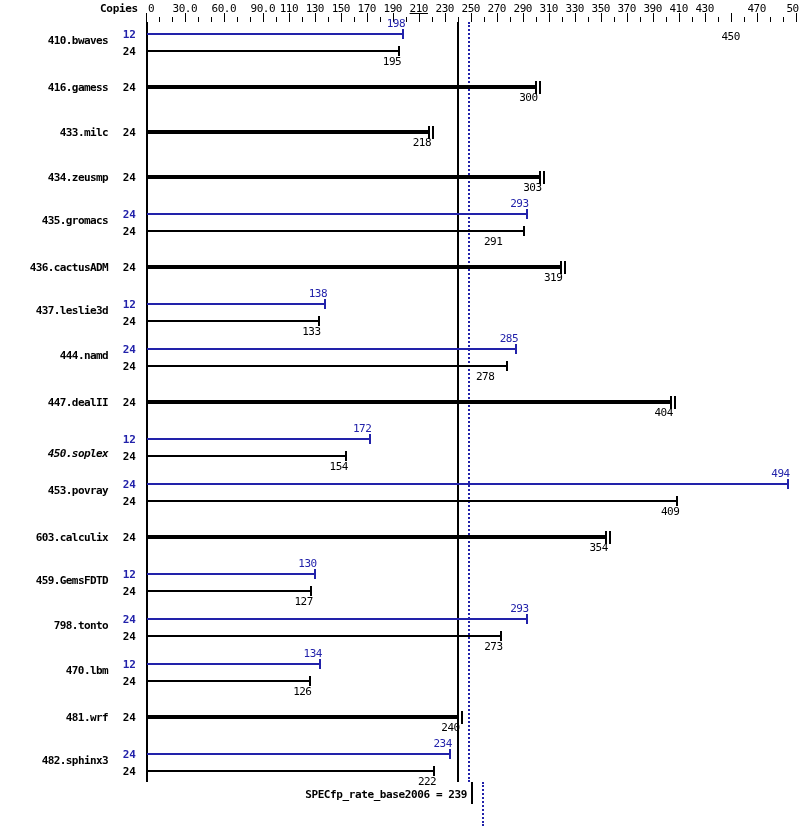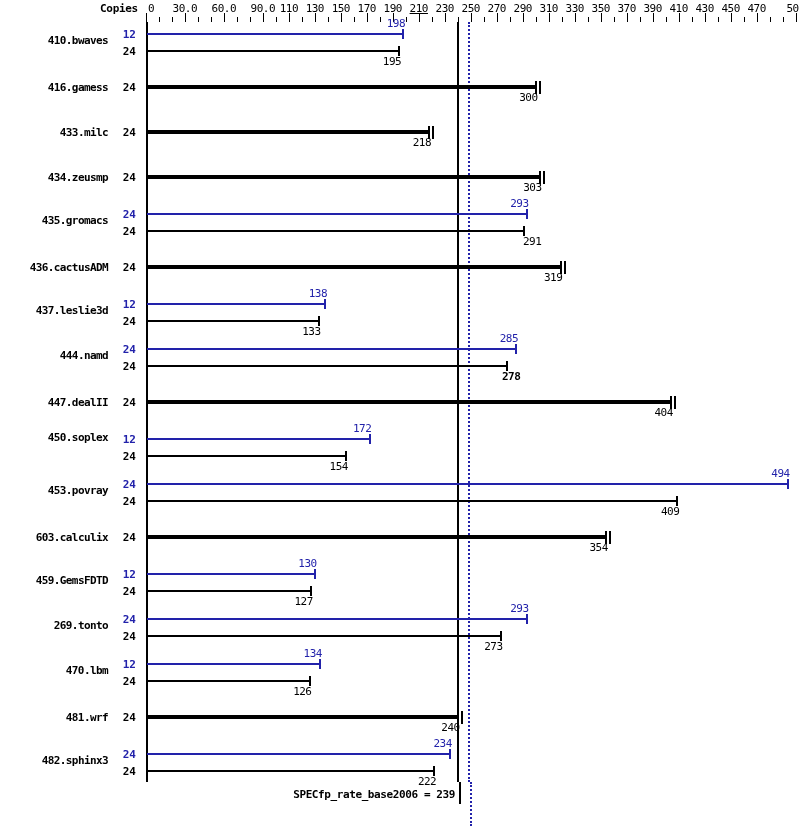--- a/index.html
+++ b/index.html
@@ -145,21 +145,21 @@
     font-size: 11px;
     letter-spacing: -0.5px;
     white-space: nowrap;
   }
   .value-label.peak { color: #2222aa; }
   .value-label.base { color: #000000; }
 
   
   #footer {
     position: absolute;
-    left: 0;
+    left: 12px;
     top: 782px;
     width: 750px;
     height: 49px;
   }
   #summary-base {
     position: absolute;
     left: 0px;
     top: 6px;
     width: 455px;
     text-align: right;
@@ -240,21 +240,21 @@
       <div class="axis-tick-label" style="left: 591.525px;">350</div>
       <div class="axis-tick major" style="left: 600.825px;"></div>
       <div class="axis-tick-label" style="left: 617.515px;">370</div>
       <div class="axis-tick major" style="left: 626.815px;"></div>
       <div class="axis-tick-label" style="left: 643.505px;">390</div>
       <div class="axis-tick major" style="left: 652.805px;"></div>
       <div class="axis-tick-label" style="left: 669.495px;">410</div>
       <div class="axis-tick major" style="left: 678.795px;"></div>
       <div class="axis-tick-label" style="left: 695.485px;">430</div>
       <div class="axis-tick major" style="left: 704.785px;"></div>
-      <div class="axis-tick-label" style="left: 721.475px;">450</div>
+      <div class="axis-tick-label" style="left: 721.475px; margin-top: 28px;">450</div>
       <div class="axis-tick major" style="left: 730.775px;"></div>
       <div class="axis-tick-label" style="left: 747.465px;">470</div>
       <div class="axis-tick major" style="left: 756.765px;"></div>
       <div class="axis-tick-label" style="left: 786.45px;">500</div>
       <div class="axis-tick major" style="left: 795.75px;"></div>
       <div class="axis-tick minor" style="left: 158.995px;"></div>
       <div class="axis-tick minor" style="left: 171.99px;"></div>
       <div class="axis-tick minor" style="left: 197.98px;"></div>
       <div class="axis-tick minor" style="left: 210.975px;"></div>
       <div class="axis-tick minor" style="left: 236.965px;"></div>
@@ -323,21 +323,21 @@
       </div>
       <div class="bench-group" style="top: 180px; height: 45px;">
         <div class="bench-name" style="top: 12px;">435.gromacs</div>
         <div class="copies-label peak" style="top: 6px;">24</div>
         <div class="bar peak" style="top: 11px; width: 379.753px;"></div>
         <div class="cap peak" style="left: 525.754px; top: 7px; height: 10px;"></div>
         <div class="value-label peak" style="left: 510.154px; top: -5px;">293</div>
         <div class="copies-label base" style="top: 23px;">24</div>
         <div class="bar base" style="top: 28px; width: 377.154px;"></div>
         <div class="cap base" style="left: 523.154px; top: 24px; height: 10px;"></div>
-        <div class="value-label base" style="left: 523px; top: 33px;">291</div>
+        <div class="value-label base" style="left: 484px; top: 33px;">291</div>
       </div>
       <div class="bench-group" style="top: 225px; height: 45px;">
         <div class="bench-name" style="top: 14px;">436.cactusADM</div>
         <div class="copies-label base" style="top: 14px;">24</div>
         <div class="bar base solo" style="top: 18px; width: 413.541px;"></div>
         <div class="cap-double base" style="left: 559.54px; top: 14px; height: 13px;"></div>
         <div class="cap-double base" style="left: 563.54px; top: 14px; height: 13px;"></div>
         <div class="value-label base" style="left: 543.941px; top: 24px;">319</div>
       </div>
       <div class="bench-group" style="top: 270px; height: 45px;">
@@ -353,32 +353,32 @@
       </div>
       <div class="bench-group" style="top: 315px; height: 45px;">
         <div class="bench-name" style="top: 12px;">444.namd</div>
         <div class="copies-label peak" style="top: 6px;">24</div>
         <div class="bar peak" style="top: 11px; width: 369.358px;"></div>
         <div class="cap peak" style="left: 515.357px; top: 7px; height: 10px;"></div>
         <div class="value-label peak" style="left: 499.757px; top: -5px;">285</div>
         <div class="copies-label base" style="top: 23px;">24</div>
         <div class="bar base" style="top: 28px; width: 360.261px;"></div>
         <div class="cap base" style="left: 506.261px; top: 24px; height: 10px;"></div>
-        <div class="value-label base" style="left: 502px; top: 33px; font-weight: bold;">278</div>
+        <div class="value-label base" style="left: 476px; top: 33px;">278</div>
       </div>
       <div class="bench-group" style="top: 360px; height: 45px;">
         <div class="bench-name" style="top: 14px;">447.dealII</div>
         <div class="copies-label base" style="top: 14px;">24</div>
         <div class="bar base solo" style="top: 18px; width: 523.998px;"></div>
         <div class="cap-double base" style="left: 669.998px; top: 14px; height: 13px;"></div>
         <div class="cap-double base" style="left: 673.998px; top: 14px; height: 13px;"></div>
         <div class="value-label base" style="left: 654.398px; top: 24px;">404</div>
       </div>
       <div class="bench-group" style="top: 405px; height: 45px;">
-        <div class="bench-name" style="top: 4px;">450.soplex</div>
+        <div class="bench-name" style="top: 20px; font-style: italic;">450.soplex</div>
         <div class="copies-label peak" style="top: 6px;">12</div>
         <div class="bar peak" style="top: 11px; width: 222.514px;"></div>
         <div class="cap peak" style="left: 368.514px; top: 7px; height: 10px;"></div>
         <div class="value-label peak" style="left: 352.914px; top: -5px;">172</div>
         <div class="copies-label base" style="top: 23px;">24</div>
         <div class="bar base" style="top: 28px; width: 199.123px;"></div>
         <div class="cap base" style="left: 345.123px; top: 24px; height: 10px;"></div>
         <div class="value-label base" style="left: 329.523px; top: 33px;">154</div>
       </div>
       <div class="bench-group" style="top: 450px; height: 45px;">
@@ -405,21 +405,21 @@
         <div class="copies-label peak" style="top: 6px;">12</div>
         <div class="bar peak" style="top: 11px; width: 167.935px;"></div>
         <div class="cap peak" style="left: 313.935px; top: 7px; height: 10px;"></div>
         <div class="value-label peak" style="left: 298.335px; top: -5px;">130</div>
         <div class="copies-label base" style="top: 23px;">24</div>
         <div class="bar base" style="top: 28px; width: 164.036px;"></div>
         <div class="cap base" style="left: 310.036px; top: 24px; height: 10px;"></div>
         <div class="value-label base" style="left: 294.437px; top: 33px; text-align: right;">127</div>
       </div>
       <div class="bench-group" style="top: 585px; height: 45px;">
-        <div class="bench-name" style="top: 12px;">269.tonto</div>
+        <div class="bench-name" style="top: 12px;">798.tonto</div>
         <div class="copies-label peak" style="top: 6px;">24</div>
         <div class="bar peak" style="top: 11px; width: 379.753px;"></div>
         <div class="cap peak" style="left: 525.754px; top: 7px; height: 10px;"></div>
         <div class="value-label peak" style="left: 510.154px; top: -5px;">293</div>
         <div class="copies-label base" style="top: 23px;">24</div>
         <div class="bar base" style="top: 28px; width: 353.764px;"></div>
         <div class="cap base" style="left: 499.764px; top: 24px; height: 10px;"></div>
         <div class="value-label base" style="left: 484.163px; top: 33px;">273</div>
       </div>
       <div class="bench-group" style="top: 630px; height: 45px;">

